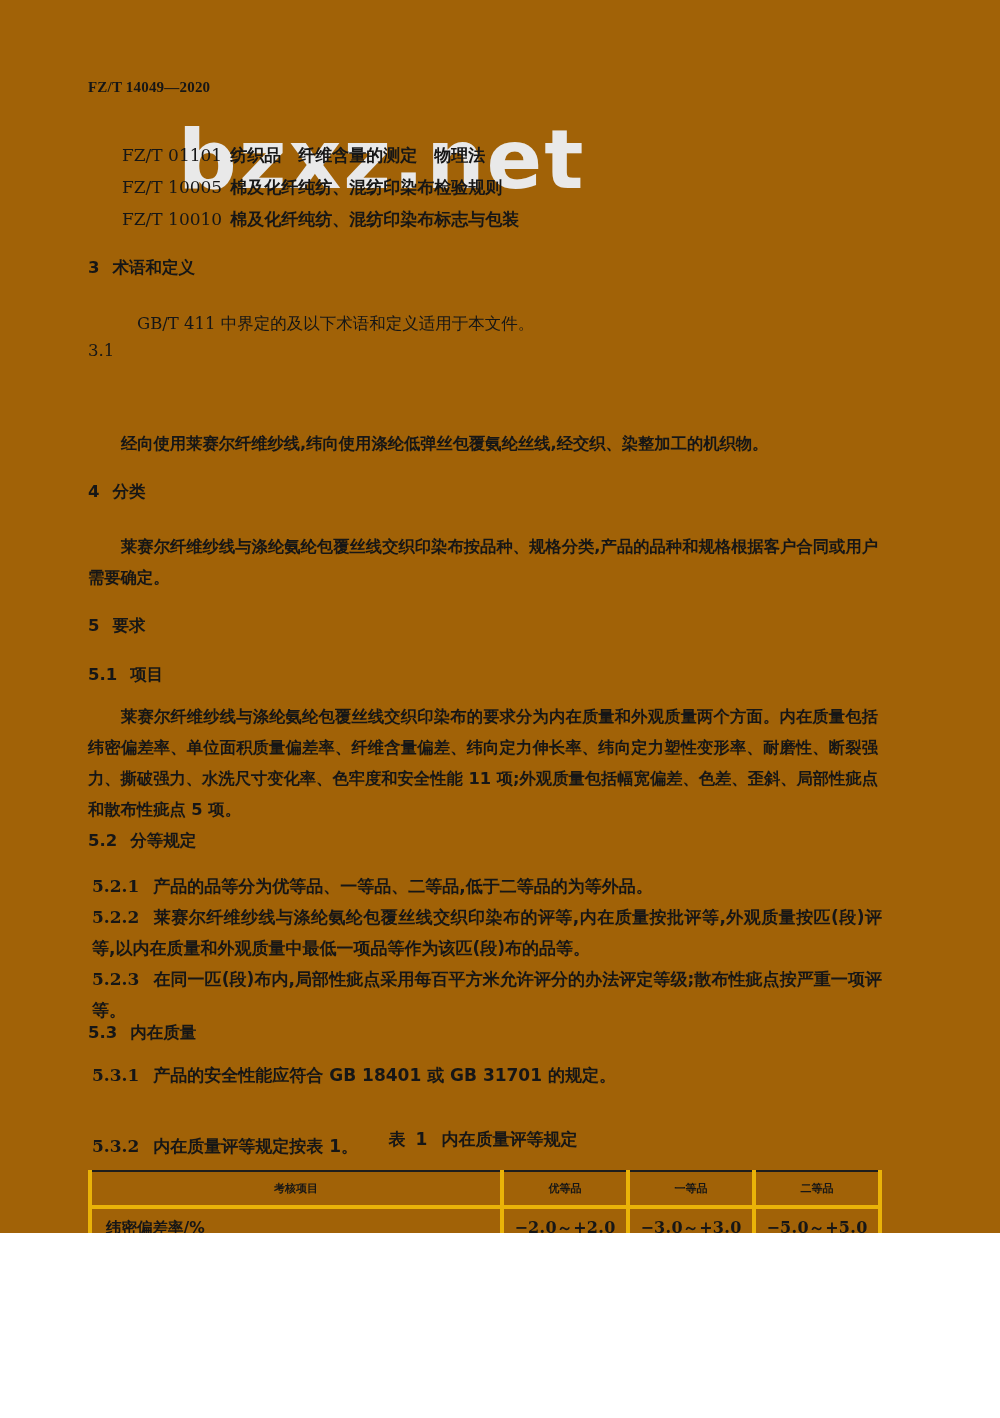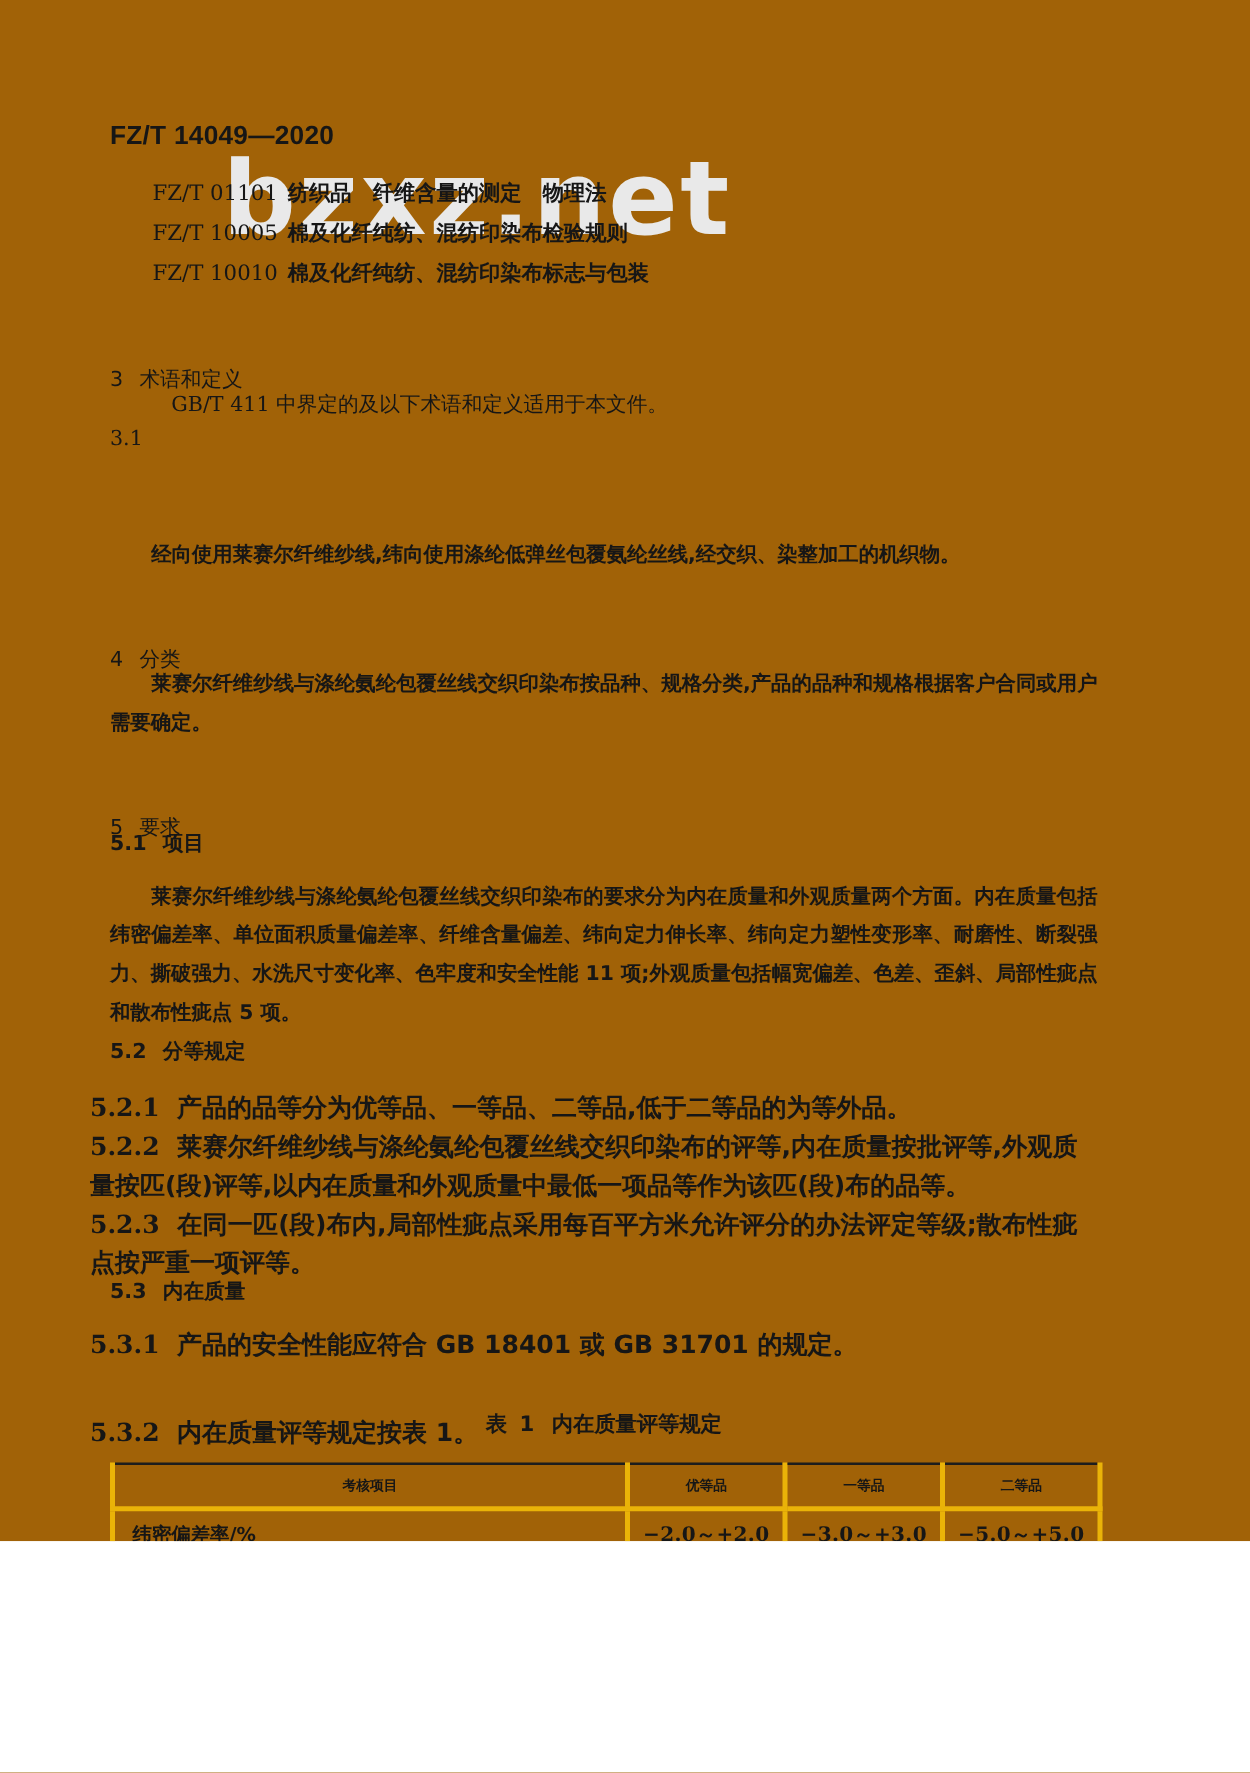--- a/index.html
+++ b/index.html
@@ -34,24 +34,24 @@
     white-space: nowrap;
   }
   .content {
     position: relative;
     z-index: 2;
     padding: 0;
   }
   .running-head {
     position: absolute;
     left: 88px;
-    top: 97px;
-    font-family: Liberation Sans, sans-serif;
-    font-weight: 700;
-    font-size: 21px;
+    top: 79px;
+    font-family: Liberation Serif, serif;
+    font-weight: 700;
+    font-size: 15px;
     letter-spacing: 0.2px;
   }
   .refs {
     position: absolute;
     left: 122px;
     top: 140px;
     width: 760px;
   }
   .ref-line {
     font-size: 17px;
@@ -63,24 +63,23 @@
   }
   .ref-title {
     font-family: Liberation Mono, monospace;
     font-weight: 700;
     margin-left: 8px;
   }
   .sec-h1 {
     position: absolute;
     left: 88px;
     font-family: "DejaVu Sans", "Liberation Sans", sans-serif;
-    font-weight: 400;
+    font-weight: 700;
     font-size: 16.5px;
     white-space: nowrap;
-    margin-top: 36px;
   }
   .sec-h1 .num { margin-right: 13px; }
   .sec-h2 {
     position: absolute;
     left: 88px;
     font-family: "DejaVu Sans", "Liberation Sans", sans-serif;
     font-weight: 700;
     font-size: 16.5px;
     white-space: nowrap;
   }
@@ -100,25 +99,25 @@
   .plain {
     position: absolute;
     left: 104px;
     width: 790px;
     font-family: "DejaVu Serif", "Liberation Serif", serif;
     font-size: 16.5px;
     line-height: 31px;
   }
   .numbered {
     position: absolute;
-    left: 72px;
-    width: 790px;
-    font-family: "DejaVu Sans", "Liberation Sans", sans-serif;
-    font-weight: 700;
-    font-size: 20px;
+    left: 92px;
+    width: 790px;
+    font-family: "DejaVu Sans", "Liberation Sans", sans-serif;
+    font-weight: 700;
+    font-size: 17px;
     line-height: 31px;
     text-align: justify;
     text-justify: inter-ideograph;
   }
   .numbered .idx {
     font-family: "DejaVu Serif", "Liberation Serif", serif;
     font-weight: 700;
     margin-right: 14px;
   }
   .term-label {

